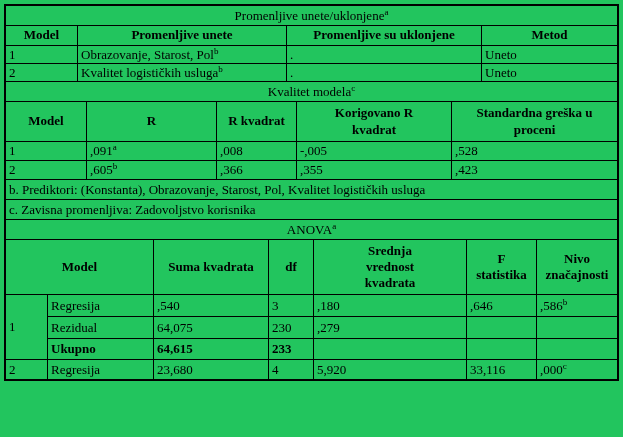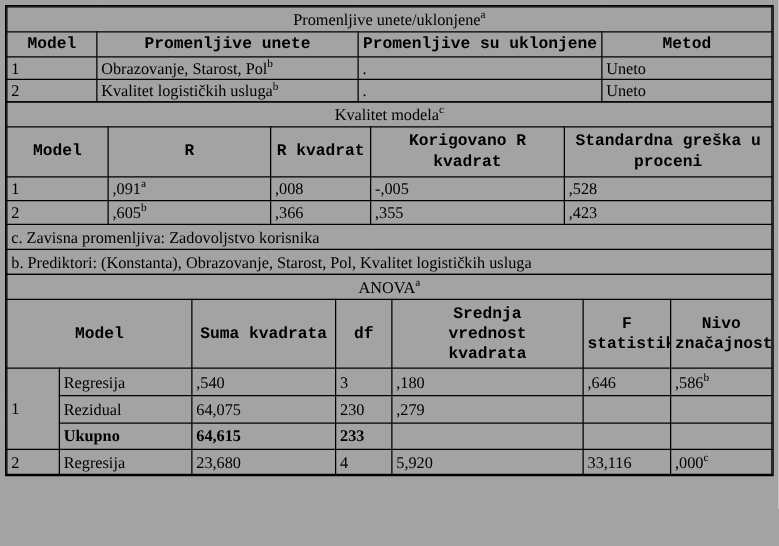--- a/index.html
+++ b/index.html
@@ -1,20 +1,20 @@
 <!DOCTYPE html>
 <html><head>
 <meta charset="utf-8">
 <style>
   html, body { margin: 0; padding: 0; background: #ffffff; }
   .sheet {
     position: relative;
     width: 623px; height: 437px;
     box-sizing: border-box;
-    background: #a3a3a3;
+    background: #22c55e;
     color: #000000;
     font-family: "Liberation Serif", serif;
     padding: 4px 4px 0 4px;
     overflow: hidden;
   }
   .grid { width: 613px; border: 1px solid #000; }
   table {
     border-collapse: collapse;
     table-layout: fixed;
     width: 100%;
@@ -27,21 +27,20 @@
     vertical-align: middle;
     overflow: hidden;
     white-space: nowrap;
   }
   td.title { text-align: center; font-weight: normal; }
   td.th {
     font-weight: bold;
     text-align: center;
     white-space: pre-line;
     line-height: 1.25;
-    font-family: Liberation Mono, monospace;
   }
   td.left { text-align: left; }
   td.num { text-align: left; padding-right: 2px; }
   td.foot { text-align: left; }
   sup { font-size: 9px; line-height: 0; vertical-align: super; }
   tr.h20 { height: 20px; }
   tr.h18 { height: 18px; }
   tr.h19 { height: 19px; }
   tr.h40 { height: 40px; }
   tr.h55 { height: 55px; }
@@ -115,24 +114,24 @@
         <td class="num">,528</td>
       </tr>
       <tr class="h19">
         <td class="left">2</td>
         <td class="num"><span>,605</span><sup>b</sup></td>
         <td class="num">,366</td>
         <td class="num">,355</td>
         <td class="num">,423</td>
       </tr>
       <tr class="h20">
-        <td class="foot" colspan="5">c. Zavisna promenljiva: Zadovoljstvo korisnika</td>
+        <td class="foot" colspan="5">b. Prediktori: (Konstanta), Obrazovanje, Starost, Pol, Kvalitet logističkih usluga</td>
       </tr>
       <tr class="h20">
-        <td class="foot" colspan="5">b. Prediktori: (Konstanta), Obrazovanje, Starost, Pol, Kvalitet logističkih usluga</td>
+        <td class="foot" colspan="5">c. Zavisna promenljiva: Zadovoljstvo korisnika</td>
       </tr>
     </tbody>
       </table>
 
     <table>
       <colgroup>
           <col style="width:42px">
           <col style="width:106px">
           <col style="width:115px">
           <col style="width:45px">

